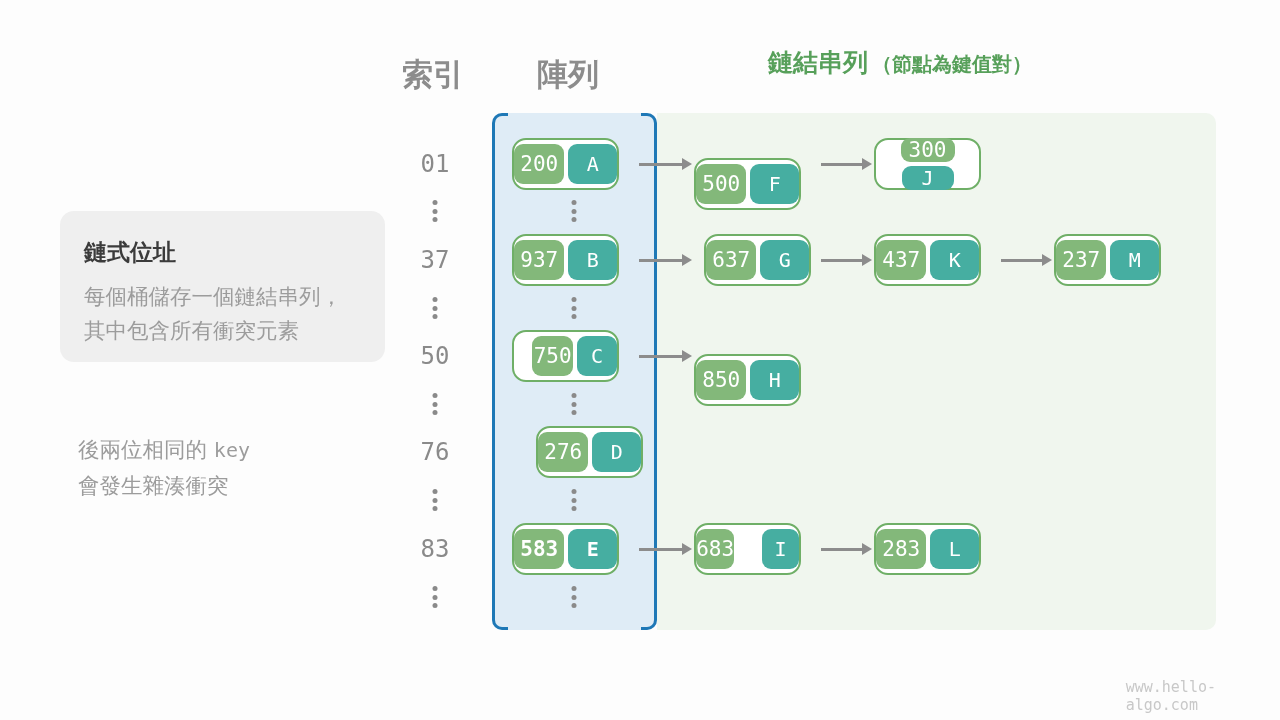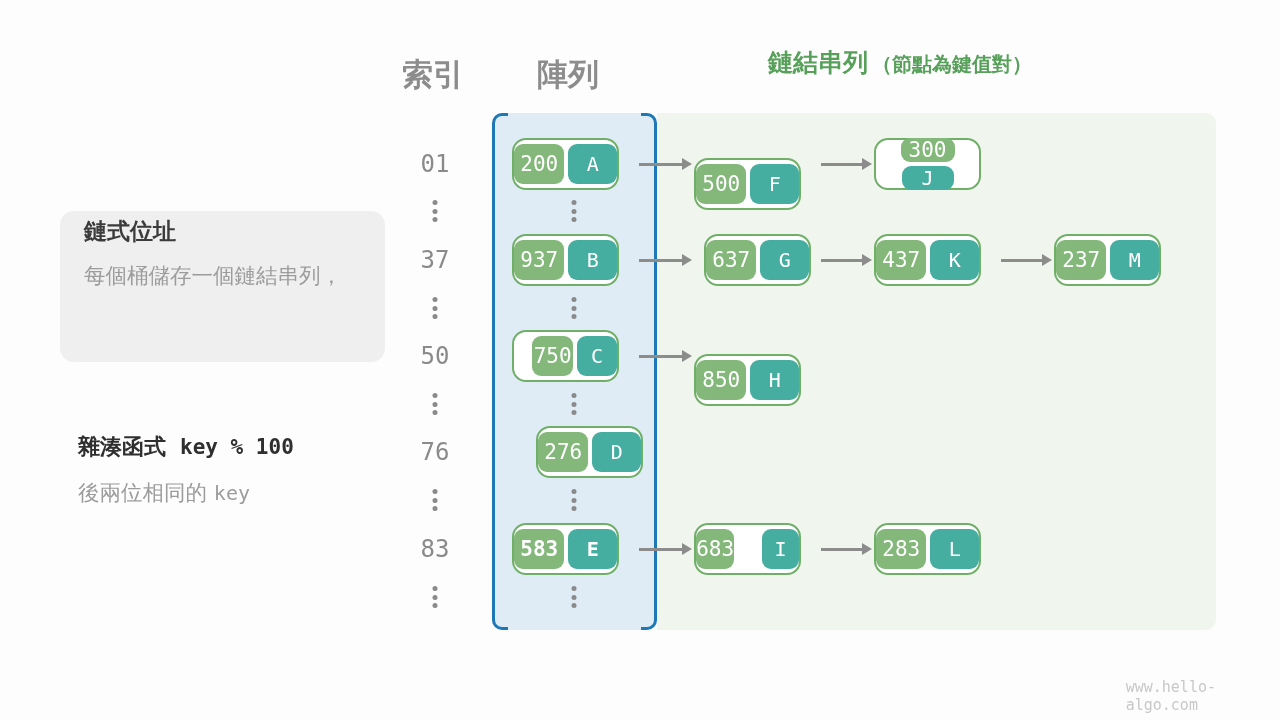--- a/index.html
+++ b/index.html
@@ -24,21 +24,21 @@
             background:var(--chain-fill);border-radius:0 10px 10px 0;}
   .array-bg{position:absolute;left:492px;top:113px;width:165px;height:517px;
             background:var(--array-fill);border-radius:10px;}
   .bracket{position:absolute;top:113px;width:16px;height:517px;}
   .bracket.left{left:492px;border:3px solid var(--array-border);border-right:none;
                 border-radius:10px 0 0 10px;}
   .bracket.right{left:641px;border:3px solid var(--array-border);border-left:none;
                  border-radius:0 10px 10px 0;}
 
   .info-box{position:absolute;left:60px;top:211px;width:325px;height:151px;
-            background:var(--infobox-bg);border-radius:14px;padding:5px 24px;}
+            background:var(--infobox-bg);border-radius:14px;padding:26px 24px;}
   .info-box .title{font-size:23px;font-weight:bold;color:var(--title-text);margin-bottom:12px;}
   .info-box .body{font-size:21.5px;color:var(--muted-text);line-height:34px;}
 
   .hash-note{position:absolute;left:78px;top:432px;white-space:nowrap;}
   .hash-note .line1{display:flex;align-items:baseline;margin-bottom:13px;}
   .hash-note .cjk{font-size:22px;font-weight:bold;color:#2f2f2f;}
   .hash-note .code{font-family:"DejaVu Sans Mono",monospace;font-size:21px;font-weight:bold;
                    color:#2f2f2f;margin-left:14px;}
   .hash-note .muted{font-size:21.5px;color:var(--muted-text);line-height:36px;}
   .hash-note .muted .mono{font-family:"DejaVu Sans Mono",monospace;font-size:20px;}
@@ -81,32 +81,30 @@
 
   <div class="chain-bg"></div>
   <div class="array-bg"></div>
   <div class="bracket left"></div>
   <div class="bracket right"></div>
 
   <div class="info-box">
     <div class="title">鏈式位址</div>
     <div class="body">
       <div>每個桶儲存一個鏈結串列，</div>
+      <div>其中包含所有衝突元素</div>
     </div>
   </div>
 
   <div class="hash-note">
-    <div class="line1">
-      <span class="cjk">雜湊函式</span>
-      <span class="code">key % 100</span>
-    </div>
     <div class="muted">
       <span>後兩位相同的</span>
       <span class="mono">key</span>
     </div>
+    <div class="muted">會發生雜湊衝突</div>
   </div>
 
   <div id="diagram-layer">
       <div class="idx" style="left: 435px; top: 164px;">01</div>
       <div class="node" style="left: 512px; top: 138px;">
         <div class="cell key">200</div>
         <div class="cell val">A</div>
       </div>
       <div class="arrow" style="left: 639px; top: 158px; width: 53px;">
         <div class="line"></div>

